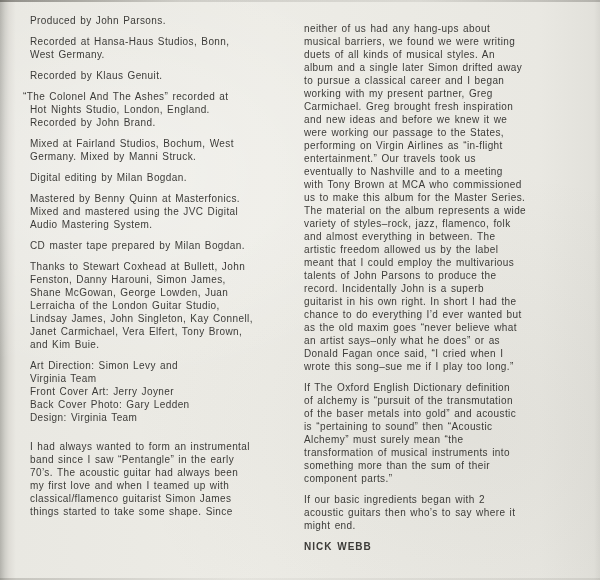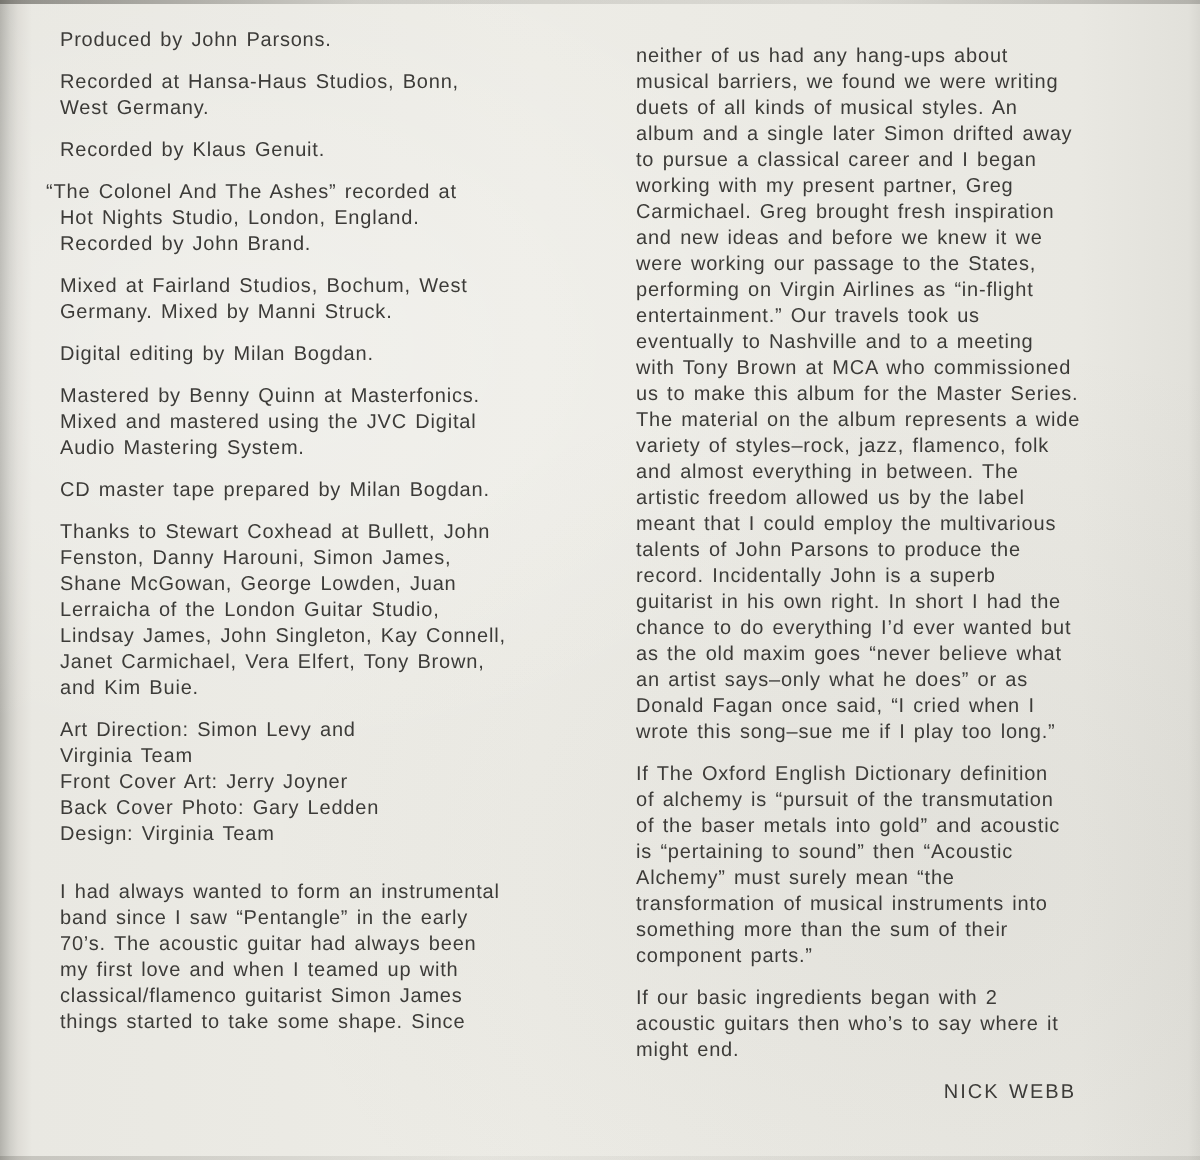--- a/index.html
+++ b/index.html
@@ -48,35 +48,35 @@
   .column p {
     margin: 0 0 8px 0;
     white-space: pre;
   }
   .col-left {
     left: 30px;
     width: 276px;
     padding-top: 14px;
   }
   .col-right {
-    left: 318px;
+    left: 304px;
     width: 258px;
     padding-top: 22px;
   }
   .hang-quote {
     text-indent: -7px;
   }
   .section-gap {
     margin-top: 16px !important;
   }
   .signature {
     margin-top: 6px !important;
-    text-align: right;
     padding-right: 38px;
     letter-spacing: 1px;
+    font-weight: bold;
   }
 </style>
 </head>
 <body>
 
 <div class="scan-page">
 
   <div class="column col-left">
     <p>Produced by John Parsons.</p>
     <p>Recorded at Hansa-Haus Studios, Bonn,

